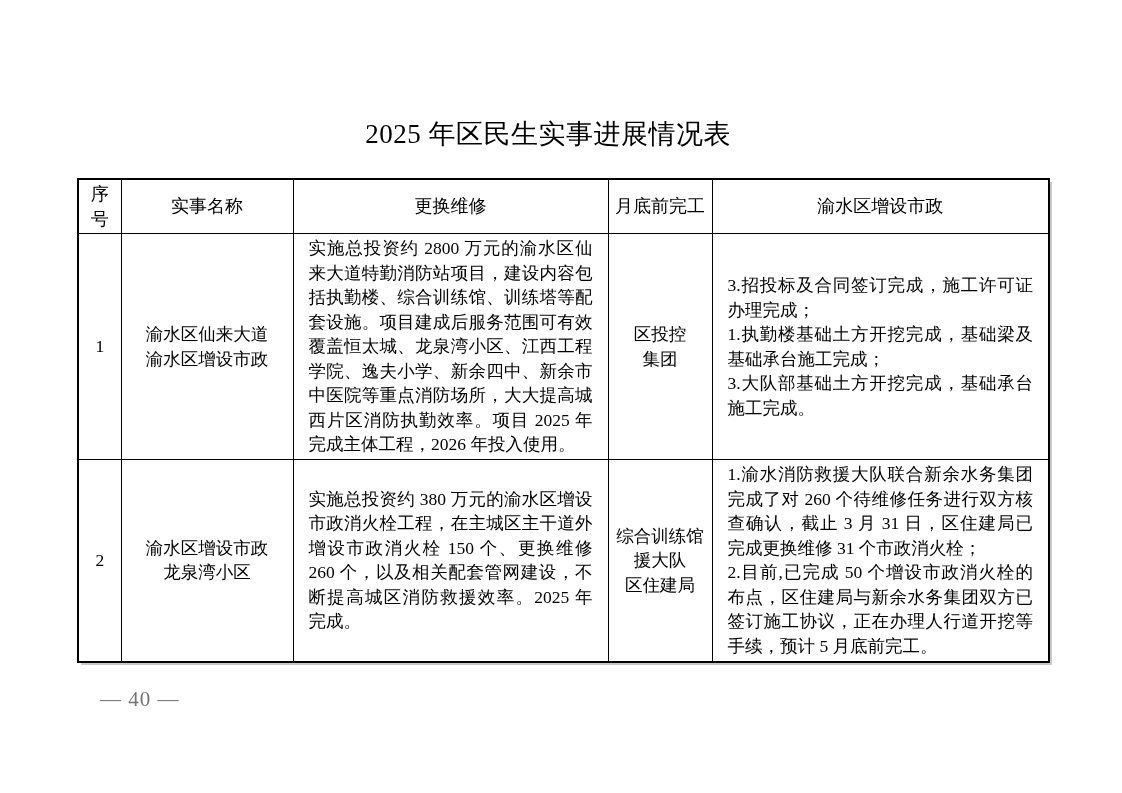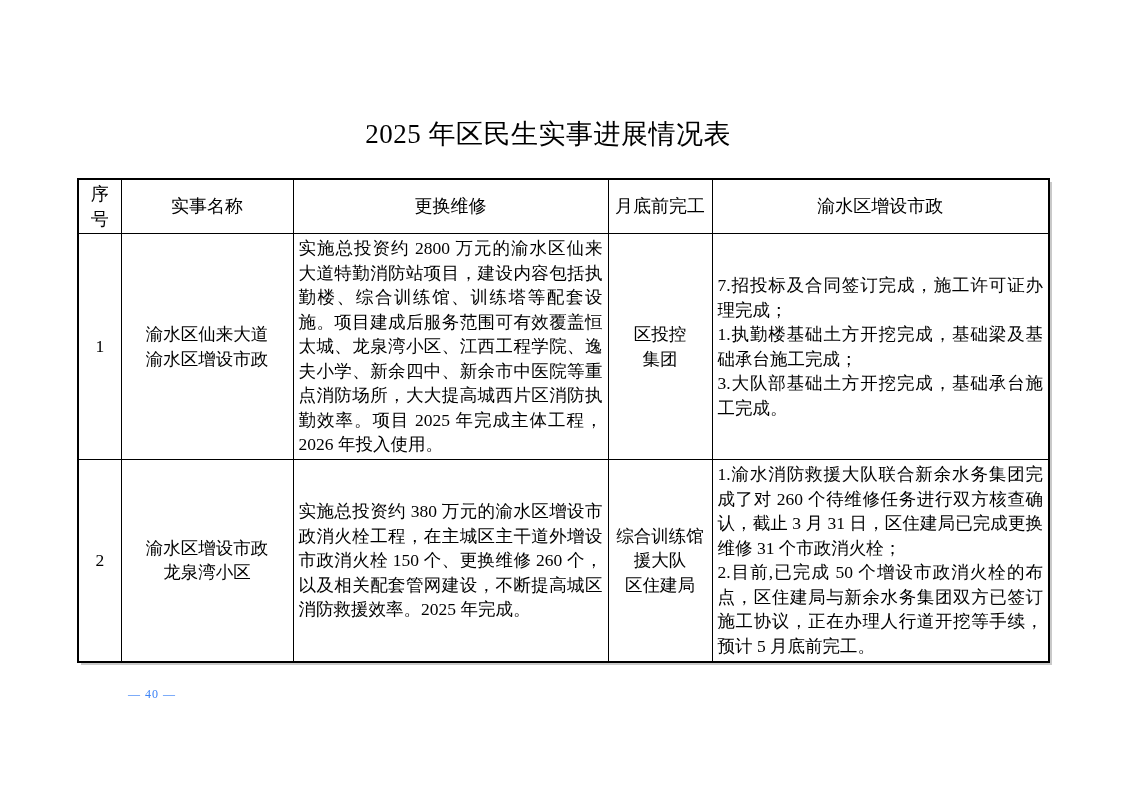--- a/index.html
+++ b/index.html
@@ -48,31 +48,30 @@
     color: #000000;
     vertical-align: middle;
     font-weight: normal;
     overflow: hidden;
   }
   .progress-table tr.header-row { height: 54px; }
   .progress-table tr.data-row-1 { height: 226px; }
   .progress-table tr.data-row-2 { height: 202px; }
   .progress-table th { text-align: center; font-size: 18px; }
   td.c-index, td.c-name, td.c-unit { text-align: center; }
-  td.c-content, td.c-progress { text-align: justify; padding: 2px 5px; margin-top: 32px; }
+  td.c-content, td.c-progress { text-align: justify; padding: 2px 15px; margin-top: 32px; }
   td.c-progress p { margin: 0; text-align: justify; }
   .hdr-line, .cell-line { line-height: 24.5px; }
   .page-number {
     position: absolute;
     left: 100px;
     top: 687px;
-    font-size: 12px;
+    font-size: 21px;
     letter-spacing: 1px;
-    color: #3b82f6;
-    margin-left: 28px;
+    color: #737373;
   }
 </style>
 </head>
 <body>
 
 <div class="page">
 
   <h1 class="doc-title">2025 年区民生实事进展情况表</h1>
 
   <table class="progress-table">
@@ -100,21 +99,21 @@
         <td class="c-name">
           <div class="cell-line">渝水区仙来大道</div>
           <div class="cell-line">渝水区增设市政</div>
         </td>
         <td class="c-content">实施总投资约 2800 万元的渝水区仙来大道特勤消防站项目，建设内容包括执勤楼、综合训练馆、训练塔等配套设施。项目建成后服务范围可有效覆盖恒太城、龙泉湾小区、江西工程学院、逸夫小学、新余四中、新余市中医院等重点消防场所，大大提高城西片区消防执勤效率。项目 2025 年完成主体工程，2026 年投入使用。</td>
         <td class="c-unit">
           <div class="cell-line">区投控</div>
           <div class="cell-line">集团</div>
         </td>
         <td class="c-progress">
-          <p>7.招投标及合同签订完成，施工许可证办理完成；</p>
+          <p>3.招投标及合同签订完成，施工许可证办理完成；</p>
           <p>1.执勤楼基础土方开挖完成，基础梁及基础承台施工完成；</p>
           <p>3.大队部基础土方开挖完成，基础承台施工完成。</p>
         </td>
       </tr>
 
       <tr class="data-row-2">
         <td class="c-index">2</td>
         <td class="c-name">
           <div class="cell-line">渝水区增设市政</div>
           <div class="cell-line">龙泉湾小区</div>

